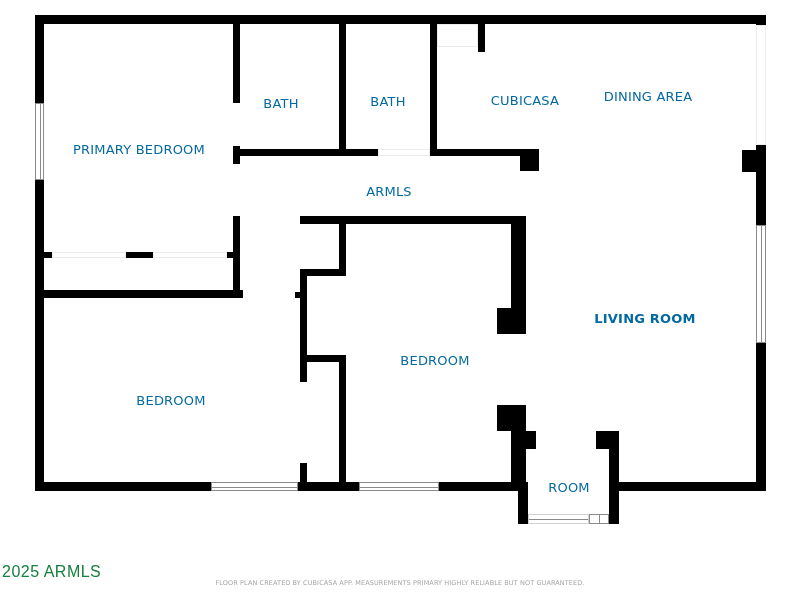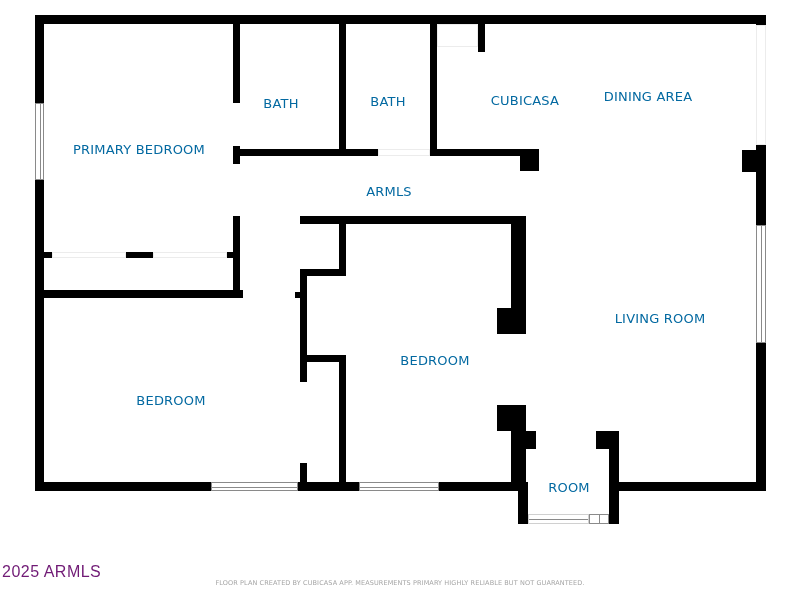--- a/index.html
+++ b/index.html
@@ -8,21 +8,21 @@
   .plan { position:absolute; left:0; top:0; width:800px; height:600px; }
   .w { position:absolute; background:#000; }
   .win { position:absolute; background:#fff; box-sizing:border-box; border:1px solid #8a8a8a; }
   .win.h::after { content:""; position:absolute; left:0; right:0; top:50%; height:0;
                   border-top:1px solid #8a8a8a; }
   .win.v::after { content:""; position:absolute; top:0; bottom:0; left:50%; width:0;
                   border-left:1px solid #8a8a8a; }
   .gap { position:absolute; border:1px solid #ececec; box-sizing:border-box; background:#fff; }
   .label { position:absolute; font-size:13px; color:#0369a1; white-space:nowrap;
            transform:translate(-50%,-50%); letter-spacing:0.2px; }
-  .watermark { position:absolute; left:2px; top:563px; font-size:16px; color:#701a75;
+  .watermark { position:absolute; left:2px; top:563px; font-size:16px; color:#15803d;
                font-family:"Liberation Sans", sans-serif; font-weight:300; letter-spacing:0.5px; }
   .disclaimer { position:absolute; left:400px; top:579px; transform:translateX(-50%);
                 font-size:6.5px; color:#a5a5a5; white-space:nowrap; letter-spacing:0.1px; }
 </style>
 </head>
 <body>
 
 <div class="plan">
 
   <div class="w" style="left:35px;top:15px;width:731px;height:9px;"></div>
@@ -82,20 +82,20 @@
   <div class="w" style="left:518px;top:482px;width:10px;height:42px;"></div>
   <div class="win h" style="left:528px;top:514px;width:61px;height:10px;border-color:#d0d0d0;"></div>
   <div class="win v" style="left:589px;top:514px;width:20px;height:10px;"></div>
 
   <span class="label" style="left:139px;top:149px;">PRIMARY BEDROOM</span>
   <span class="label" style="left:281px;top:103px;">BATH</span>
   <span class="label" style="left:388px;top:101px;">BATH</span>
   <span class="label" style="left:525px;top:100px;">CUBICASA</span>
   <span class="label" style="left:648px;top:96px;">DINING AREA</span>
   <span class="label" style="left:389px;top:191px;">ARMLS</span>
-  <span class="label" style="left:660px;top:318px;">LIVING ROOM</span>
+  <span class="label" style="left:645px;top:318px;font-weight:bold;">LIVING ROOM</span>
   <span class="label" style="left:435px;top:360px;">BEDROOM</span>
   <span class="label" style="left:171px;top:400px;">BEDROOM</span>
   <span class="label" style="left:569px;top:487px;">ROOM</span>
 </div>
 
 <div class="watermark">2025 ARMLS</div>
 <div class="disclaimer">FLOOR PLAN CREATED BY CUBICASA APP. MEASUREMENTS PRIMARY HIGHLY RELIABLE BUT NOT GUARANTEED.</div>
 
 </body></html>

